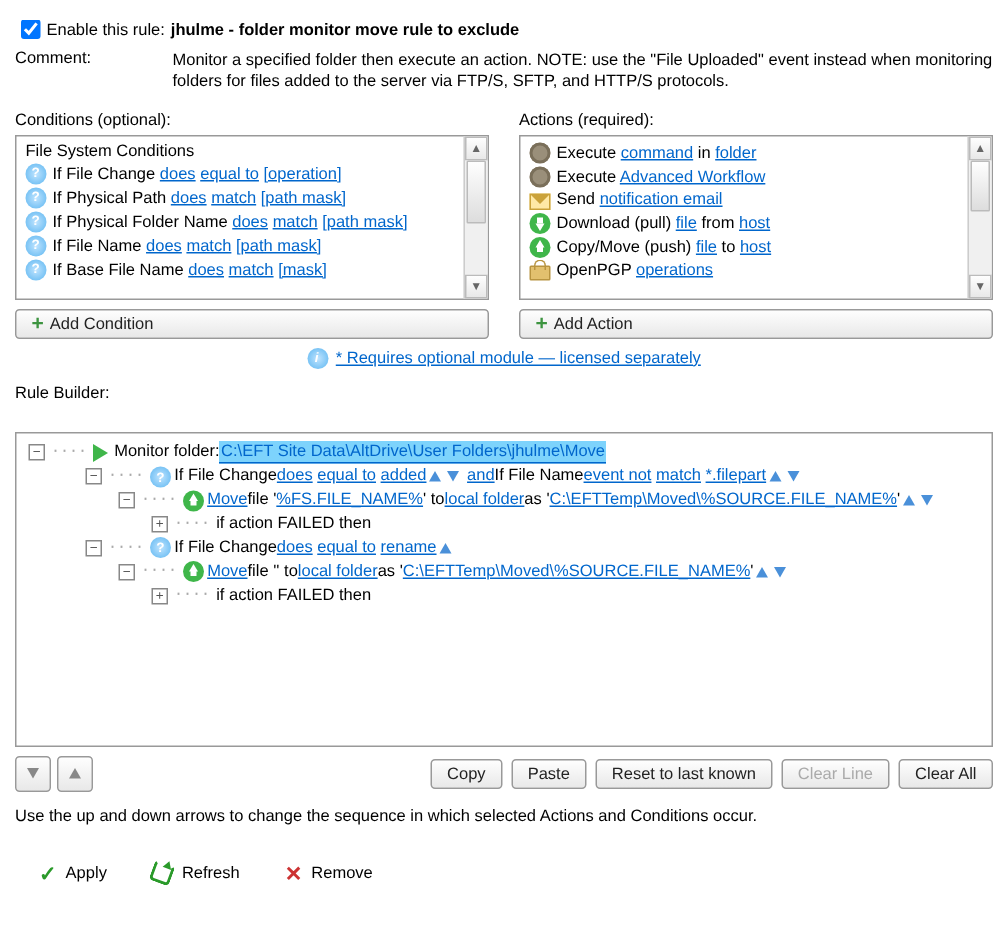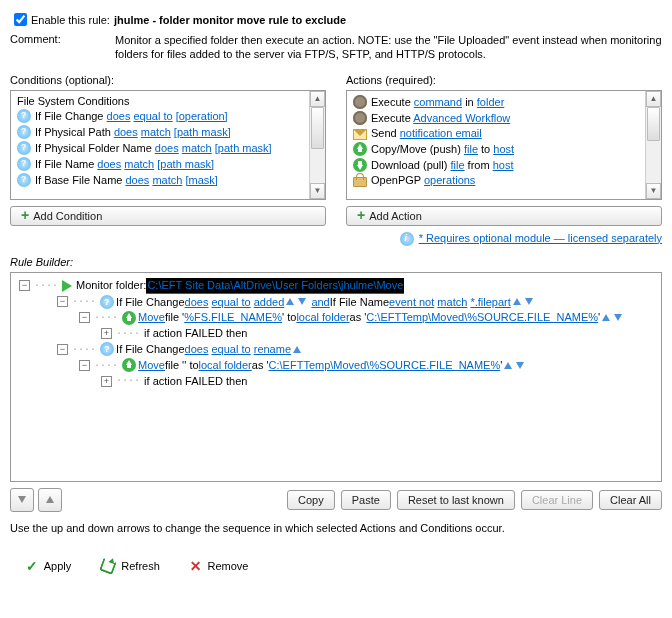--- a/index.html
+++ b/index.html
@@ -21,22 +21,22 @@
 .listbox-header { font-weight: normal; padding: 1px 6px; }
 .list-item { display: flex; align-items: center; padding: 1px 6px; gap: 4px; }
 .scrollbar-v { position: absolute; right: 0; top: 0; width: 16px; height: 100%; background: #f0f0f0; border-left: 1px solid #ccc; display: flex; flex-direction: column; }
 .sb-btn { height: 16px; background: linear-gradient(#fefefe,#e8e8e8); border: 1px solid #bbb; font-size: 8px; line-height: 14px; text-align: center; color: #666; }
 .sb-track { flex: 1; background: #f0f0f0; position: relative; }
 .sb-thumb { position: absolute; left: 1px; right: 1px; background: linear-gradient(#fefefe,#ddd); border: 1px solid #bbb; border-radius: 1px; }
 .btn { background: linear-gradient(#fefefe,#e8e8e8); border: 1px solid #999; border-radius: 3px; padding: 3px 10px; cursor: pointer; display: inline-flex; align-items: center; gap: 4px; color: #222; }
 .btn:disabled, .btn.disabled { color: #aaa; }
 .btn-row { display: flex; gap: 20px; margin-bottom: 6px; }
 .btn-row .col { flex: 1; }
-.licensed-row { text-align: right; margin-bottom: 10px; }
-.rule-label { margin-bottom: 4px; font-style: italic; }
+.licensed-row { text-align: center; margin-bottom: 10px; }
+.rule-label { margin-bottom: 20px; }
 .rule-box { border: 1px solid #999; min-height: 210px; padding: 4px; margin-bottom: 6px; position: relative; }
 .tree-line { display: flex; align-items: center; white-space: nowrap; margin: 1px 0; line-height: 1.35; }
 .indent-0 { padding-left: 4px; }
 .indent-1 { padding-left: 42px; }
 .indent-2 { padding-left: 64px; }
 .indent-3 { padding-left: 86px; }
 .tree-toggle { width: 11px; height: 11px; border: 1px solid #888; font-size: 9px; line-height: 9px; text-align: center; margin-right: 4px; background: #fff; color: #555; }
 .dots { color: #aaa; margin-right: 4px; letter-spacing: 0; font-family: monospace; font-size: 10px; }
 .bottom-btns { display: flex; gap: 6px; align-items: center; margin-bottom: 10px; }
 .bottom-btns .left { display: flex; gap: 4px; }
@@ -63,21 +63,21 @@
 .ico-lock:before { content: ""; position: absolute; top: -5px; left: 2px; width: 6px; height: 6px; border: 1px solid #b89440; border-bottom: none; border-radius: 4px 4px 0 0; }
 .ico-play { width: 0; height: 0; border-left: 10px solid #3fb64a; border-top: 6px solid transparent; border-bottom: 6px solid transparent; }
 .ico-plus { font-size: 14px; color: #3d9440; font-weight: bold; line-height: 11px; }
 .arrow-up { display:inline-block; width:0; height:0; border-left:4px solid transparent; border-right:4px solid transparent; border-bottom:7px solid #4a90d9; margin: 0 2px; vertical-align: middle; }
 .arrow-down { display:inline-block; width:0; height:0; border-left:4px solid transparent; border-right:4px solid transparent; border-top:7px solid #4a90d9; margin: 0 2px; vertical-align: middle; }
 .small-arrow-btn { width: 24px; height: 24px; padding: 0; display: inline-flex; align-items: center; justify-content: center; }
 .check-green { color: #2a9a2a; font-size: 14px; font-weight: bold; }
 .refresh-green { width: 14px; height: 14px; border: 2px solid #2a9a2a; border-radius: 3px; border-top-color: transparent; transform: rotate(20deg); display: inline-block; position: relative; }
 .refresh-green:after { content: ""; position: absolute; top: -4px; left: 4px; border-left: 3px solid transparent; border-right: 3px solid transparent; border-bottom: 5px solid #2a9a2a; }
 .x-red { color: #cc3333; font-size: 14px; font-weight: bold; }
-.folder-highlight { background: #000000; padding: 0 1px; }
+.folder-highlight { background: #7dd3fc; padding: 0 1px; }
 </style>
 </head>
 <body>
 
 <div class="header-row">
   <input type="checkbox" class="checkbox" checked="" style="">
   <span class="header-label">Enable this rule:</span>
   <span class="header-title">jhulme - folder monitor move rule to exclude</span>
 </div>
 
@@ -134,26 +134,26 @@
         </div>
         <div class="list-item">
           <span class="ico ico-gear"></span>
           <span><span>Execute </span><a>Advanced Workflow</a></span>
         </div>
         <div class="list-item">
           <span class="ico ico-mail"></span>
           <span><span>Send </span><a>notification email</a></span>
         </div>
         <div class="list-item">
+          <span class="ico ico-down"></span>
+          <span><span>Download (pull) </span><a>file</a><span> from </span><a>host</a></span>
+        </div>
+        <div class="list-item">
           <span class="ico ico-up"></span>
           <span><span>Copy/Move (push) </span><a>file</a><span> to </span><a>host</a></span>
-        </div>
-        <div class="list-item">
-          <span class="ico ico-down"></span>
-          <span><span>Download (pull) </span><a>file</a><span> from </span><a>host</a></span>
         </div>
         <div class="list-item">
           <span class="ico ico-lock"></span>
           <span><span>OpenPGP </span><a>operations</a></span>
         </div>
       </div>
       <div class="scrollbar-v">
         <div class="sb-btn">▲</div>
         <div class="sb-track">
             <div class="sb-thumb" style="top:0;height:34px;"></div>

